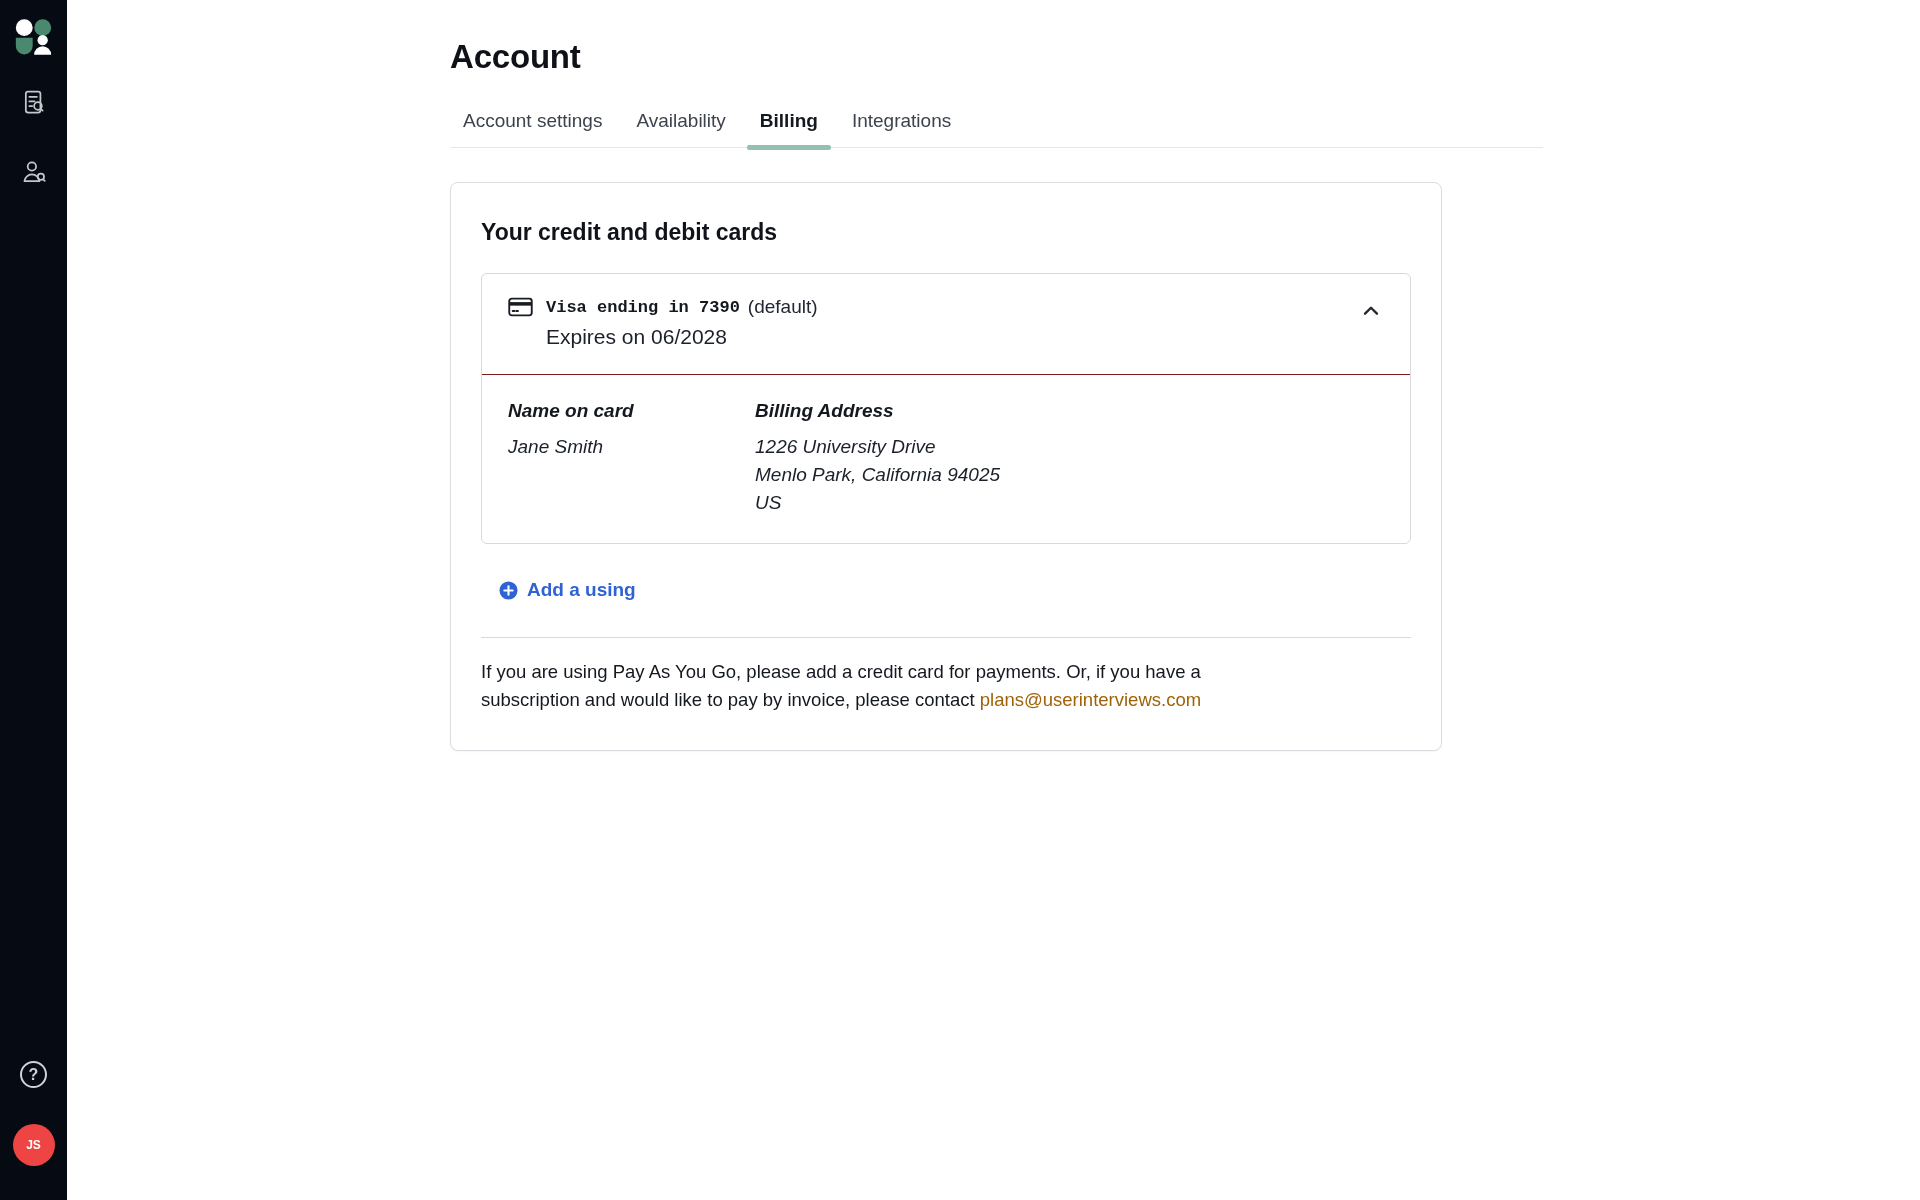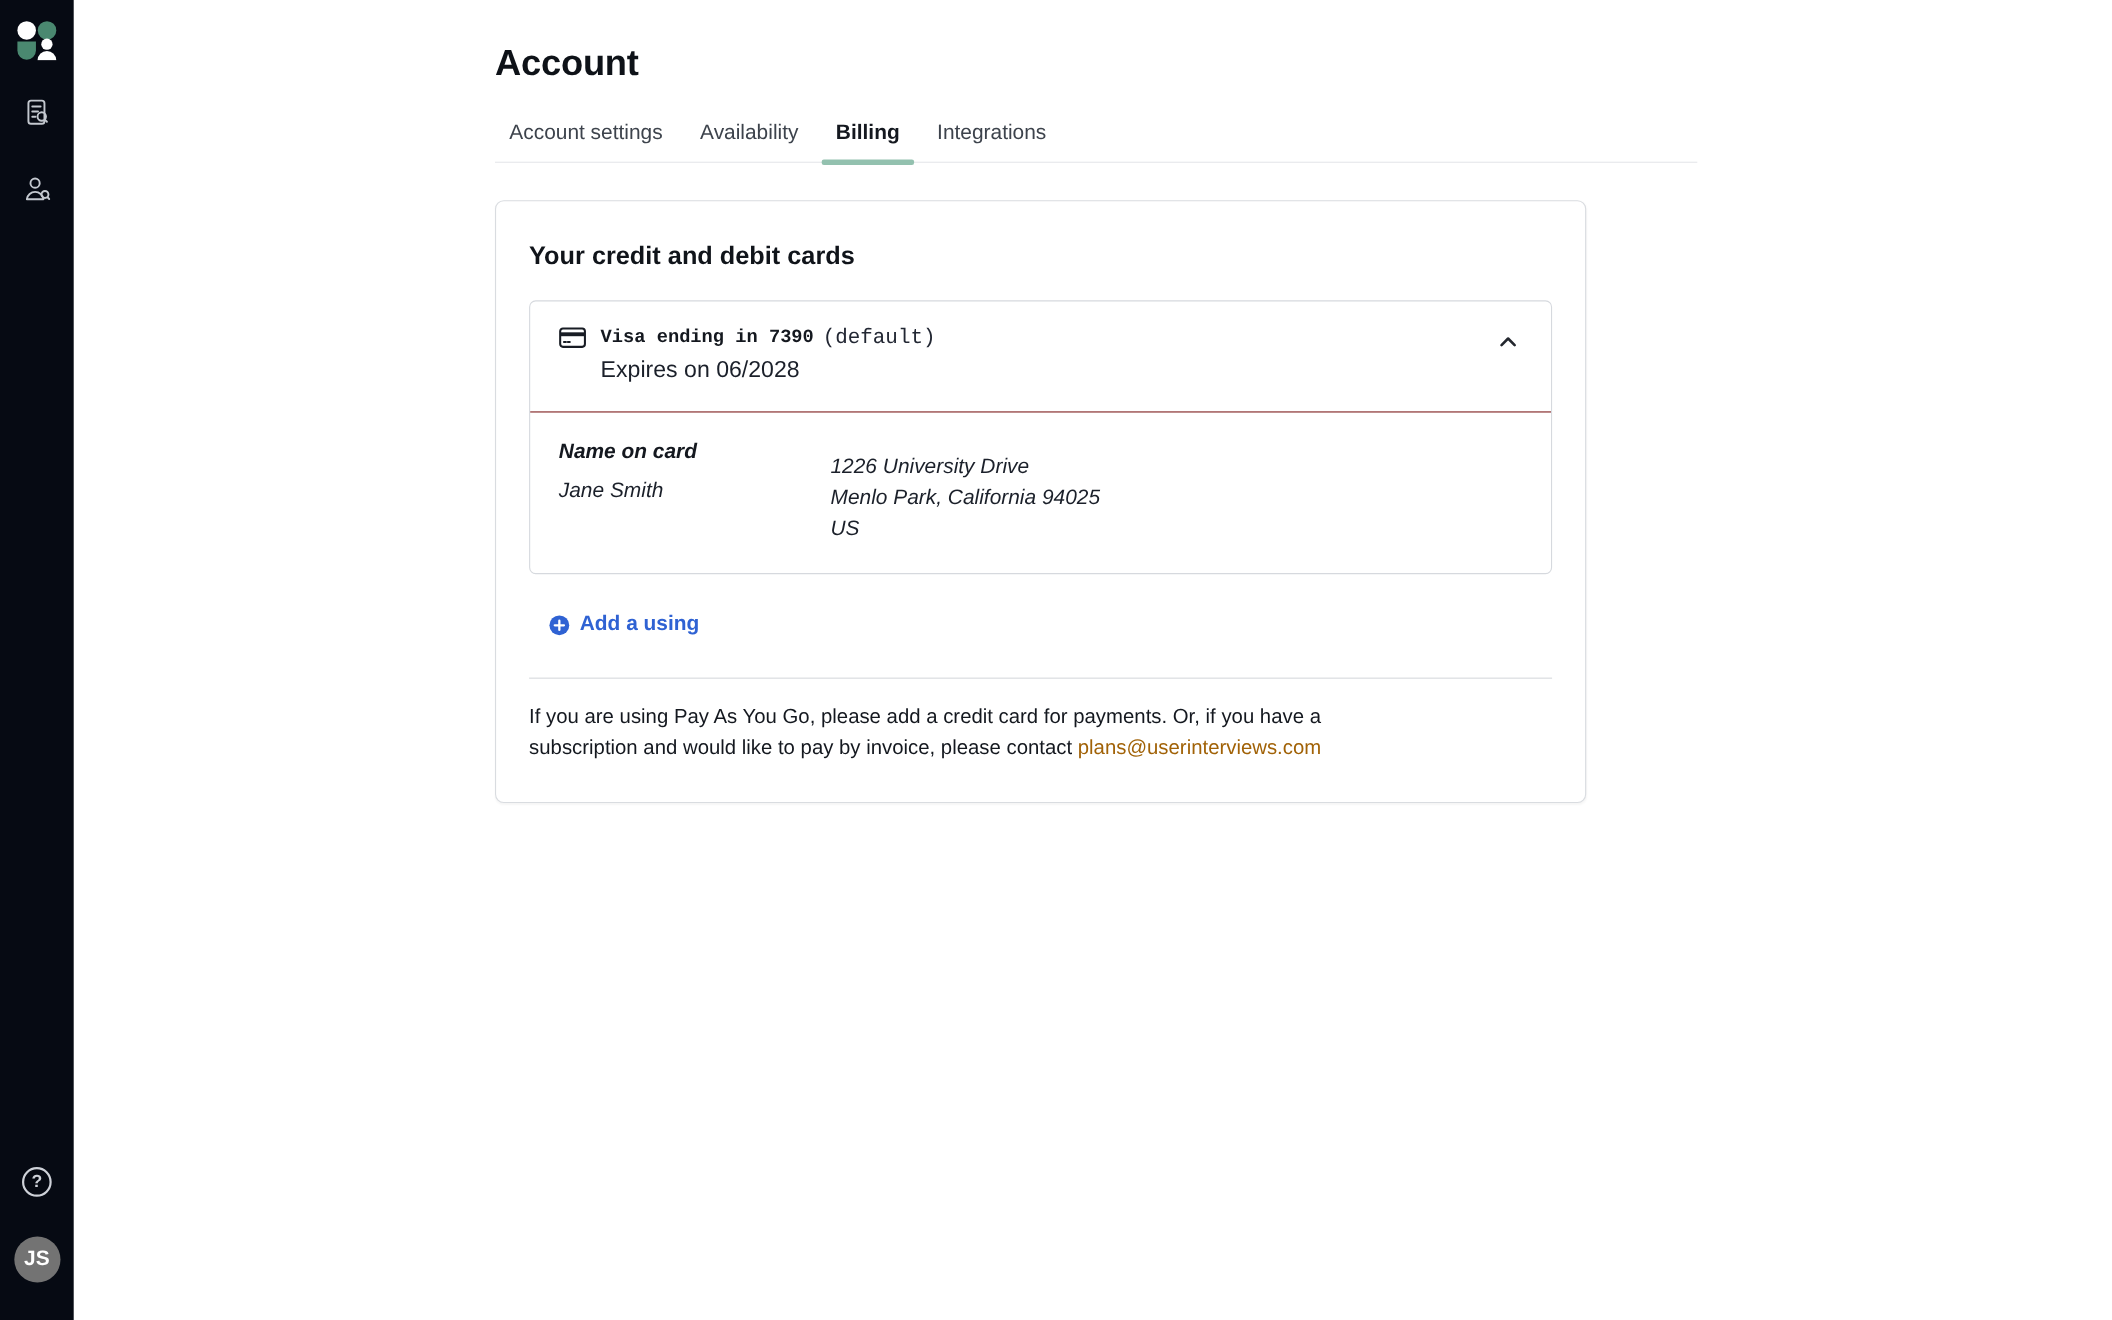--- a/index.html
+++ b/index.html
@@ -28,22 +28,22 @@
   .help-btn {
     width: 27px; height: 27px; border-radius: 50%;
     border: 2px solid #ced2d9; color: #ced2d9; background: none;
     font-size: 16px; font-weight: 700; line-height: 1;
     display: flex; align-items: center; justify-content: center;
     cursor: pointer; font-family: "Liberation Sans", sans-serif;
   }
   .avatar {
     margin-top: 36px; margin-bottom: 34px;
     width: 42px; height: 42px; border-radius: 50%;
-    background: #737373; color: #ffffff;
-    font-size: 19px; font-weight: 700;
+    background: #ef4444; color: #ffffff;
+    font-size: 12px; font-weight: 700;
     display: flex; align-items: center; justify-content: center;
     border: none; cursor: pointer; font-family: "Liberation Sans", sans-serif;
   }
 
   
   .main { flex: 1; position: relative; }
   .content { margin-left: 383px; width: 1093px; }
 
   h1.page-title {
     margin-top: 38px;
@@ -85,21 +85,21 @@
     border: 1px solid #d6d9de; border-radius: 6px;
   }
   .card-header {
     position: relative;
     padding: 22px 26px 25px 26px;
     cursor: pointer;
   }
   .card-title-row { display: flex; align-items: center; }
   .cc-icon { flex: 0 0 auto; margin-right: 13px; display: flex; }
   .card-title { font-size: 17px; font-weight: 700; color: #14181f; font-family: Liberation Mono, monospace; }
-  .card-default { font-size: 19px; color: #222733; margin-left: 8px; font-family: Liberation Mono, monospace; }
+  .card-default { font-size: 19px; color: #222733; margin-left: 8px; }
   .chevron-btn {
     position: absolute; right: 24px; top: 22px;
     background: none; border: none; cursor: pointer; padding: 2px;
     display: flex;
   }
   .card-expiry { margin-top: 7px; margin-left: 38px; font-size: 21px; color: #1b202a; }
 
   .card-details {
     border-top: 1px solid #7f1d1d;
     padding: 25px 26px 26px 26px;
@@ -207,20 +207,21 @@
             </svg>
           </button>
         </div>
 
         <div class="card-details">
           <div>
             <div class="detail-label">Name on card</div>
             <div class="detail-value">Jane Smith</div>
           </div>
           <div>
+            <div class="detail-label">Billing Address</div>
             <div class="address-lines">
               <div>1226 University Drive</div>
               <div>Menlo Park, California 94025</div>
               <div>US</div>
             </div>
           </div>
         </div>
       </div>
 
       <button class="add-card-btn">

